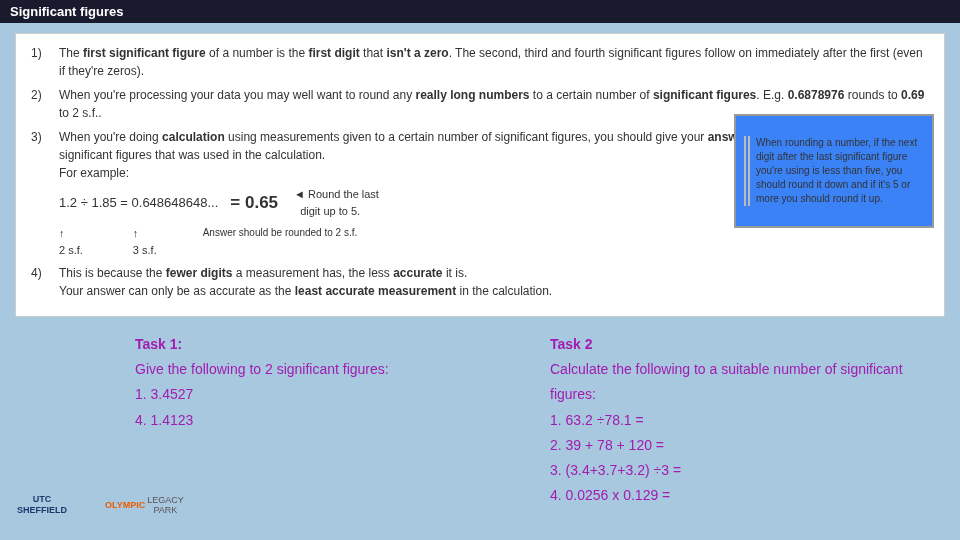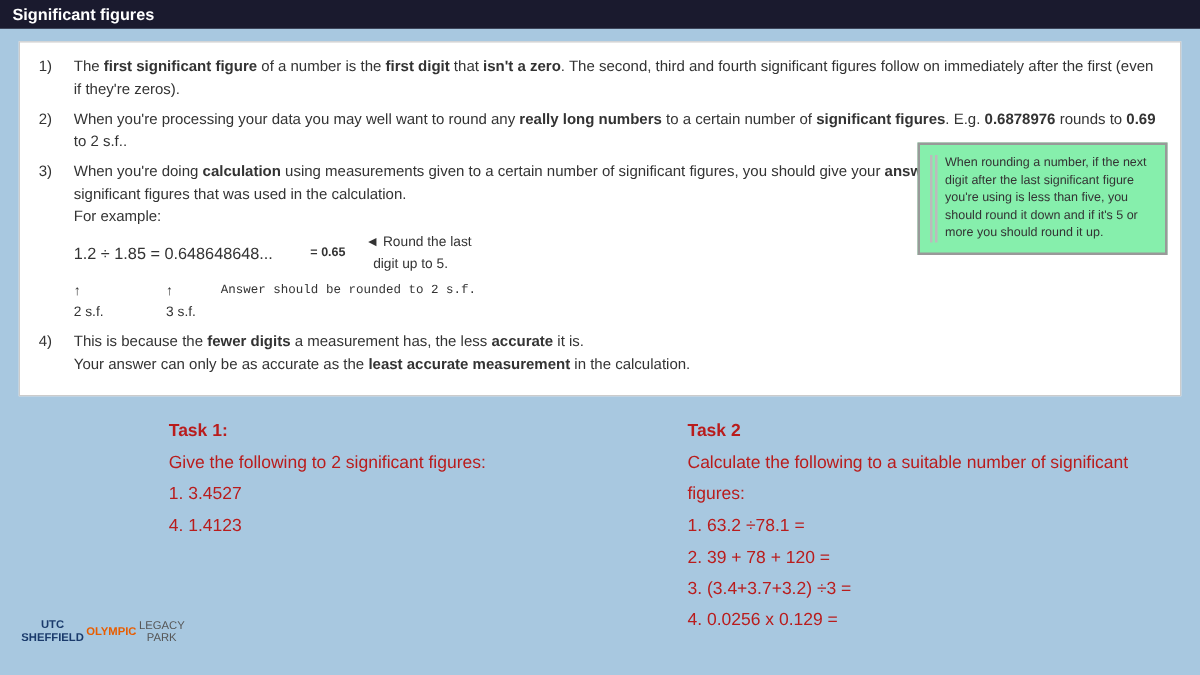--- a/index.html
+++ b/index.html
@@ -65,39 +65,39 @@
       gap: 20px;
       font-size: 11px;
       margin-top: 2px;
     }
 
     .tip-box {
       position: absolute;
       right: 10px;
       top: 80px;
       width: 200px;
-      background: #86efac;
+      background: #3b82f6;
       border: 2px solid #999;
       font-size: 10px;
-      padding: 8px 8px;
+      padding: 20px 8px;
       line-height: 1.4;
     }
 
     .tasks-row {
       display: flex;
       gap: 30px;
       padding: 5px 10px;
       flex: 1;
     }
 
     .task-block {
       flex: 1;
       font-size: 14px;
       line-height: 1.8;
-      color: #b91c1c;
+      color: #a21caf;
     }
 
     .task-title {
       font-weight: bold;
       font-size: 14px;
     }
   </style>
 </head>
 <body>
 
@@ -123,27 +123,27 @@
       </span>
     </div>
 
     <div class="item">
       <span class="item-num">3)</span>
       <span>
         When you're doing <span class="bold">calculation</span> using measurements given to a certain number of significant figures, you should give your <span class="bold">answer</span> to the <span class="bold underline">lowest number</span> of significant figures that was used in the calculation.
         <br>For example:
         <div class="calc-row" style="margin-top:4px;">
           <span style="font-size:13px;">1.2 ÷ 1.85 = 0.648648648...</span>
-          <span style="font-size:10px; font-weight:bold; margin-left:20px;">= 0.65</span>
+          <span style="font-size:17px; font-weight:bold; margin-left:2px;">= 0.65</span>
           <span style="font-size:11px; color:#333; margin-left:6px;">◄ Round the last<br>&nbsp;&nbsp;digit up to 5.</span>
         </div>
         <div class="sf-labels">
           <span>↑<br>2 s.f.</span>
           <span style="margin-left:30px;">↑<br>3 s.f.</span>
-          <span style="margin-left:0; font-size:10px;font-family:Liberation Mono, monospace;">Answer should be rounded to 2 s.f.</span>
+          <span style="margin-left:26px; font-size:10px;">Answer should be rounded to 2 s.f.</span>
         </div>
       </span>
     </div>
 
     <div class="item">
       <span class="item-num">4)</span>
       <span>
         This is because the <span class="bold">fewer digits</span> a measurement has, the less <span class="bold">accurate</span> it is.<br>
         Your answer can only be as accurate as the <span class="bold">least accurate measurement</span> in the calculation.
       </span>
@@ -175,17 +175,17 @@
     </div>
 
     <div style="position: absolute; bottom: 0; left: 0; display: flex; align-items: center; gap: 2px; width: 95px;">
 
       <svg width="45" height="45" viewBox="0 0 45 45">
 
         <rect x="5" y="5" width="35" height="35" rx="4" fill="#1a3a6b"></rect>
         <text x="22.5" y="26" text-anchor="middle" fill="white" font-size="9" font-weight="bold">UTC</text>
       </svg>
       <div style="font-size:9px; font-weight:bold; color:#1a3a6b; text-align:center; line-height:1.2;">UTC<br>SHEFFIELD</div>
-      <div style="font-size:9px; font-weight:bold; color:#e85d00; text-align:right;">OLYMPIC</div>
+      <div style="font-size:9px; font-weight:bold; color:#e85d00; text-align:right;margin-left:36px;">OLYMPIC</div>
       <div style="font-size:9px; color:#555; text-align:center;">LEGACY PARK</div>
     </div>
   </div>
 </div>
 
 </body></html>

